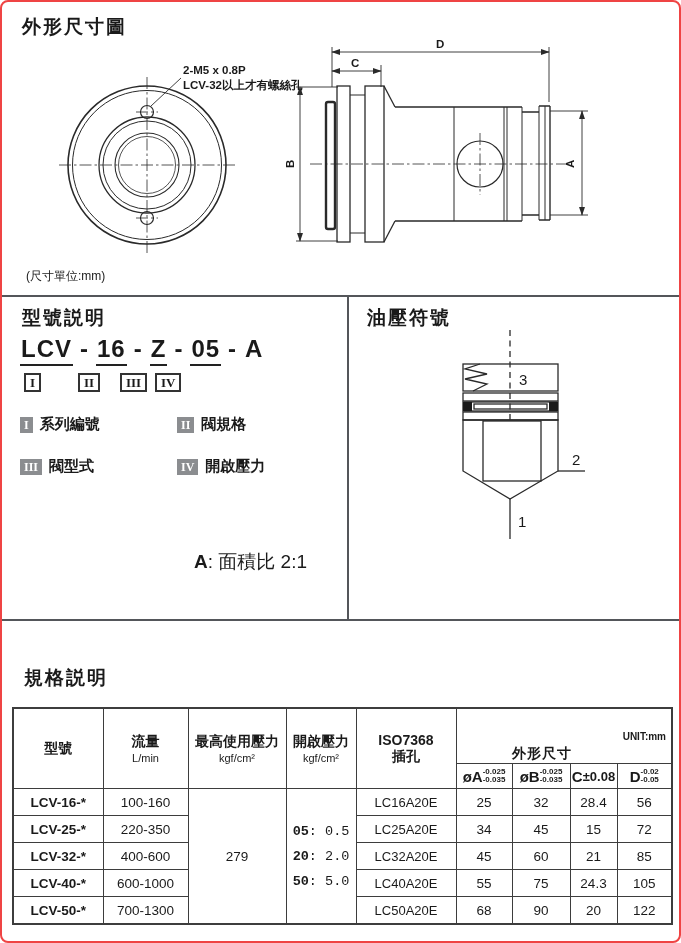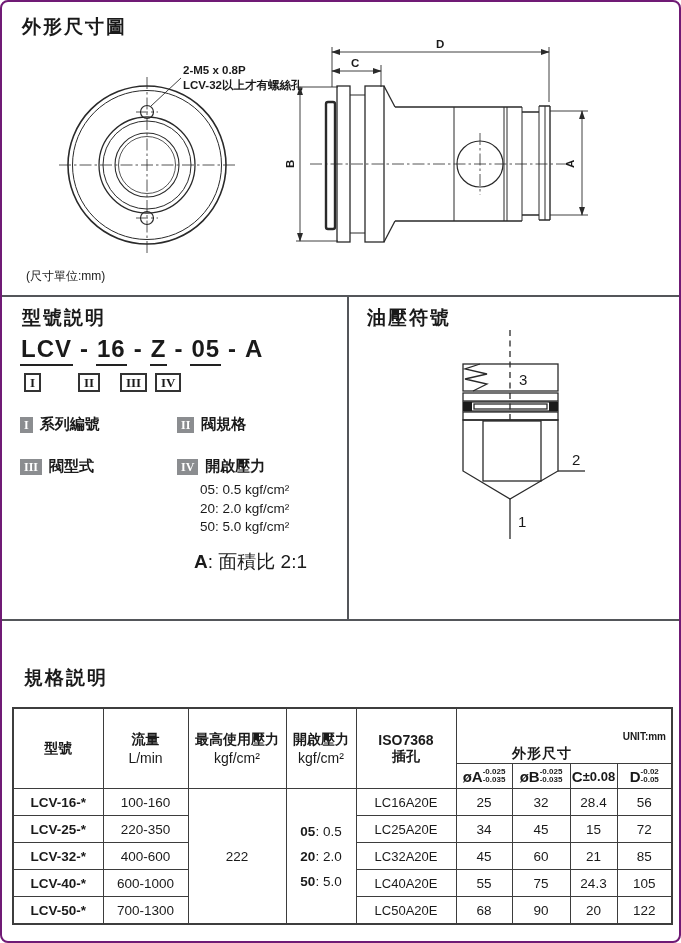--- a/index.html
+++ b/index.html
@@ -1,18 +1,18 @@
 <!DOCTYPE html>
 <html><head>
 <meta charset="utf-8">
 <style>
   html,body{margin:0;padding:0;background:#fff;}
   .page{
     position:relative;width:681px;height:943px;box-sizing:border-box;
-    background:#fff;border:2px solid #701a75;border-radius:8px;overflow:hidden;
+    background:#fff;border:2px solid #ef4444;border-radius:8px;overflow:hidden;
     font-family:"Liberation Sans","DejaVu Sans",sans-serif;color:#1a1a1a;
   }
   .sec-title{position:absolute;font-size:19px;font-weight:700;letter-spacing:2px;}
   .hr{position:absolute;left:0;right:0;height:2px;background:#54565a;}
   .vr{position:absolute;width:2px;background:#54565a;}
 
   
   .s1{position:absolute;left:0;top:0;width:681px;height:293px;}
   .s1 svg{position:absolute;left:0;top:30px;}
   .unit-note{position:absolute;left:24px;top:266px;font-size:12px;}
@@ -47,34 +47,34 @@
   .sym{stroke:#2a2a2a;fill:none;stroke-width:1.3;}
   .portnum{font-size:15px;}
 
   
   .s4{position:absolute;left:0;top:619px;width:681px;height:322px;}
   .s4-title{left:22px;top:44px;}
   table.spec{position:absolute;left:10px;top:86px;border-collapse:collapse;table-layout:fixed;
              border:2px solid #3d3d3d;font-size:13.5px;}
   table.spec th,table.spec td{border:1.5px solid #3d3d3d;text-align:center;padding:0;}
   table.spec th{font-weight:600;font-size:14px;}
-  .subunit{display:block;font-size:14px;font-weight:500;margin-top:1px;}
+  .subunit{display:block;font-size:11px;font-weight:500;margin-top:1px;}
   .dims-head{height:18px;}
   .dims-head .wrap{display:flex;align-items:center;padding:0 5px;}
   .dims-head .grp{flex:1;font-size:14px;font-weight:600;letter-spacing:1px;margin-top:36px;}
   .dims-head .unt{font-size:10px;font-weight:600;}
   .tolcell{height:24px;}
   .tol{display:inline-flex;align-items:center;gap:0;}
   .tol .base{font-size:15px;font-weight:600;}
   .tol .stack{display:flex;flex-direction:column;font-size:8px;line-height:8.5px;font-weight:600;text-align:left;}
   .tol .pm{font-size:13px;font-weight:600;}
   td.rowcell{height:26px;}
   td.model{font-weight:700;}
   td.cav{font-size:13px;}
-  .openblock{display:inline-block;text-align:center;line-height:25px;}
+  .openblock{display:inline-block;text-align:center;line-height:25px;font-family:Liberation Mono, monospace;}
   .openblock b{font-weight:700;}
 </style>
 </head>
 <body>
 
 <div class="page">
 
   <div class="s1">
     <div class="sec-title" style="left:20px;top:12px;">外形尺寸圖</div>
 
@@ -177,25 +177,20 @@
     <div class="legend-item" style="left:18px;top:160px;">
       <span class="gbox">III</span>
       <span class="lbl">閥型式</span>
     </div>
     <div class="legend-item" style="left:175px;top:160px;">
       <span class="gbox">IV</span>
       <span class="lbl">開啟壓力</span>
     </div>
 
 
-    <div class="plist" style="left:198px;top:184px;">
-      <div>05: 0.5 kgf/cm²</div>
-      <div>20: 2.0 kgf/cm²</div>
-      <div>50: 5.0 kgf/cm²</div>
-    </div>
 
     <div class="area" style="left:192px;top:252px;">
       <b>A</b><span>: 面積比 2:1</span>
     </div>
   </div>
 
   <div class="s3">
     <div class="sec-title s3-title">油壓符號</div>
 
     <svg width="336" height="324" viewBox="0 0 336 324">
@@ -300,21 +295,21 @@
                   <span>-0.05</span>
                 </span>
               </span>
           </th>
         </tr>
       </thead>
       <tbody>
         <tr>
           <td class="rowcell model">LCV-16-*</td>
           <td class="rowcell">100-160</td>
-          <td rowspan="5">222</td>
+          <td rowspan="5">279</td>
           <td rowspan="5">
             <div class="openblock">
               <div><b>05</b><span>: 0.5</span></div>
               <div><b>20</b><span>: 2.0</span></div>
               <div><b>50</b><span>: 5.0</span></div>
             </div>
           </td>
           <td class="rowcell cav">LC16A20E</td>
           <td class="rowcell">25</td>
           <td class="rowcell">32</td>

